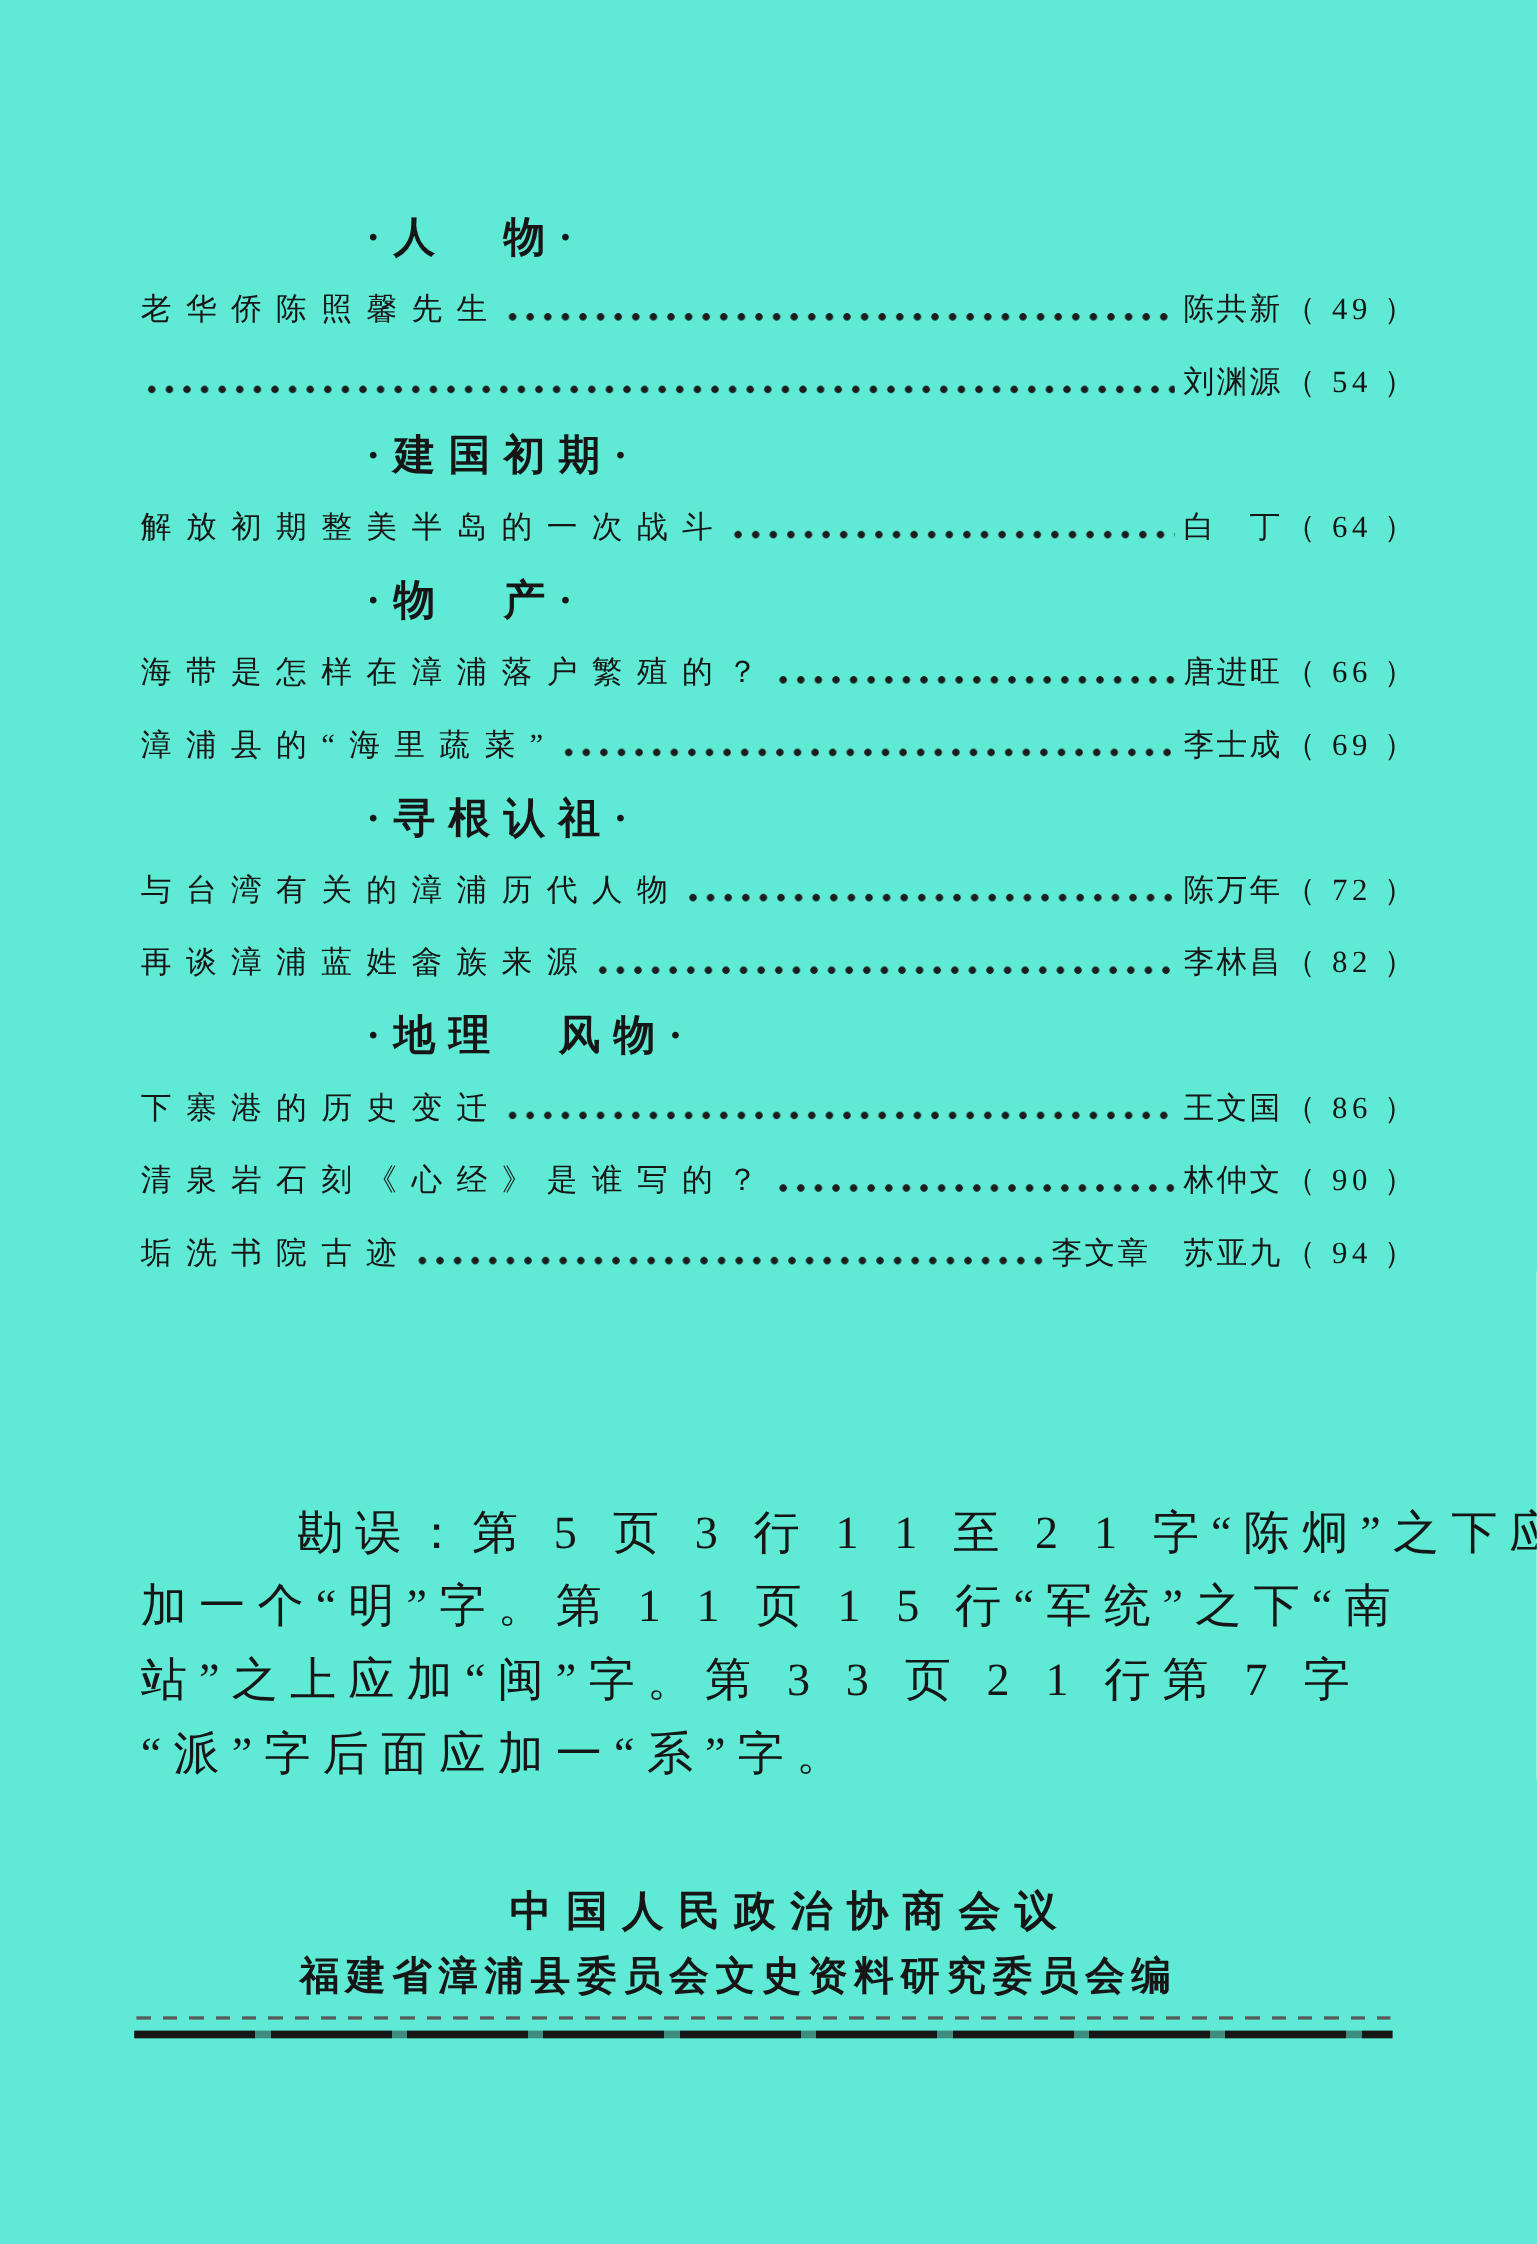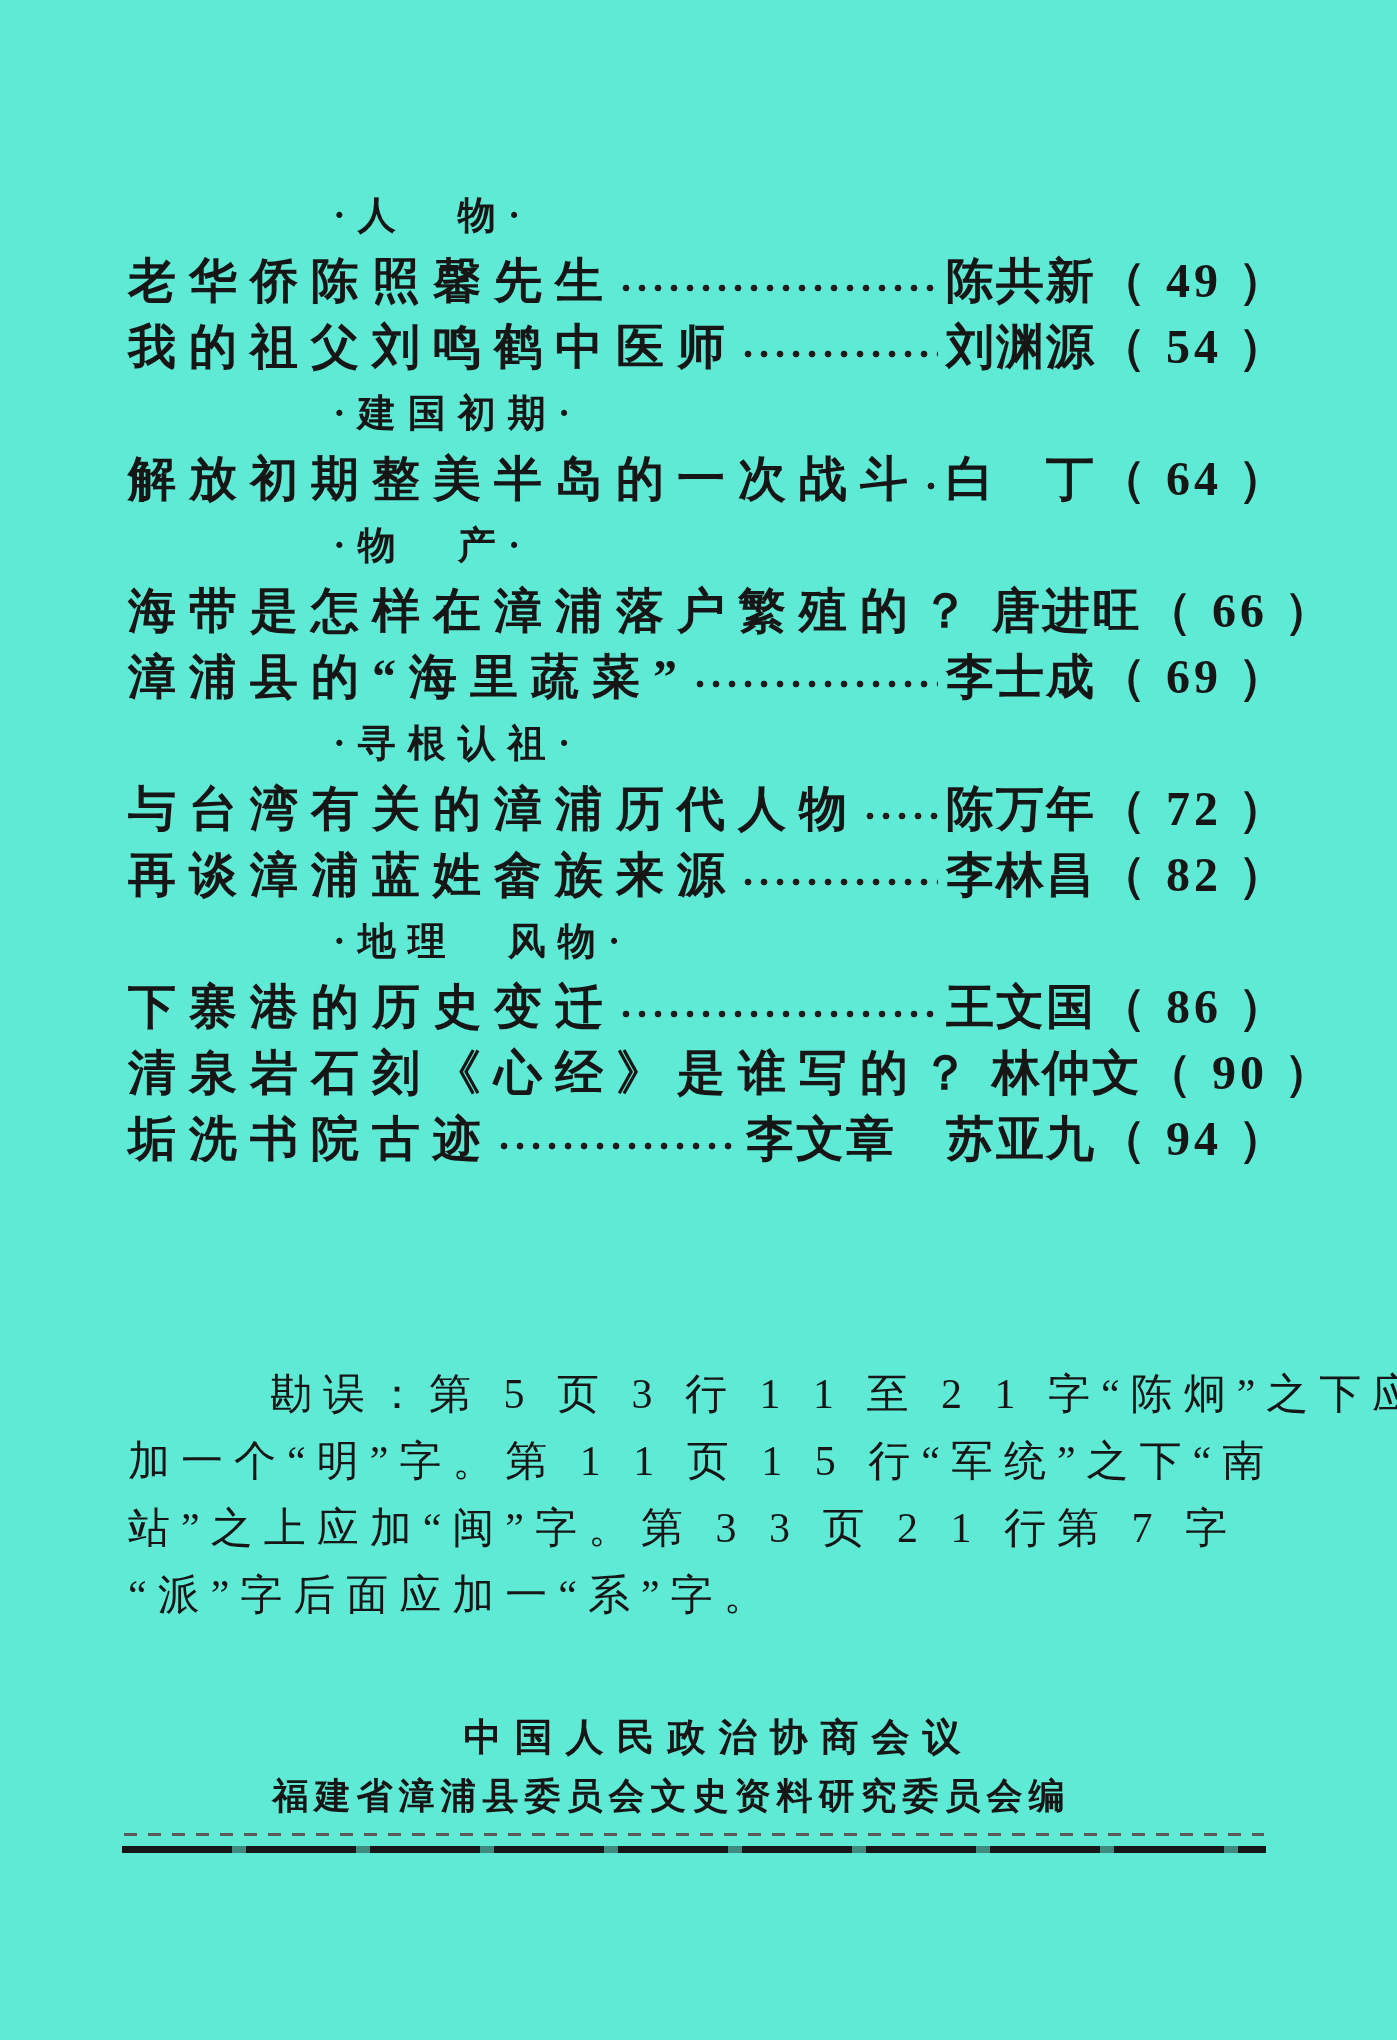--- a/index.html
+++ b/index.html
@@ -14,21 +14,21 @@
 
   
   .toc{
     position:absolute;left:128px;top:182px;width:1162px;
   }
   .line{height:66px;display:flex;align-items:center;white-space:nowrap;}
   .heading{
     font-size:38px;font-weight:bold;letter-spacing:12px;
     padding-left:205px;
   }
-  .row{font-size:48px;font-weight:bold;}
+  .row{font-size:28px;}
   .title{letter-spacing:13px;flex:0 0 auto;}
   .leader{
     flex:1 1 auto;height:12px;margin:14px 8px 0 2px;
     background-image:radial-gradient(circle,#1d1d1d 3px,rgba(0,0,0,0) 3.7px);
     background-size:16px 12px;background-repeat:repeat-x;background-position:left center;
   }
   .byline{letter-spacing:2px;flex:0 0 auto;}
   .pageno{letter-spacing:4px;flex:0 0 auto;margin-left:2px;}
 
   
@@ -69,21 +69,20 @@
     <div class="line heading">·人　物·</div>
 
     <div class="line row">
       <span class="title">老华侨陈照馨先生</span>
       <span class="leader"></span>
       <span class="byline">陈共新</span>
       <span class="pageno">（ 49 ）</span>
     </div>
 
     <div class="line row">
-      <span class="title">我的祖父刘鸣鹤中医师</span>
       <span class="leader"></span>
       <span class="byline">刘渊源</span>
       <span class="pageno">（ 54 ）</span>
     </div>
 
     <div class="line heading">·建国初期·</div>
 
 
 
     <div class="line row">

